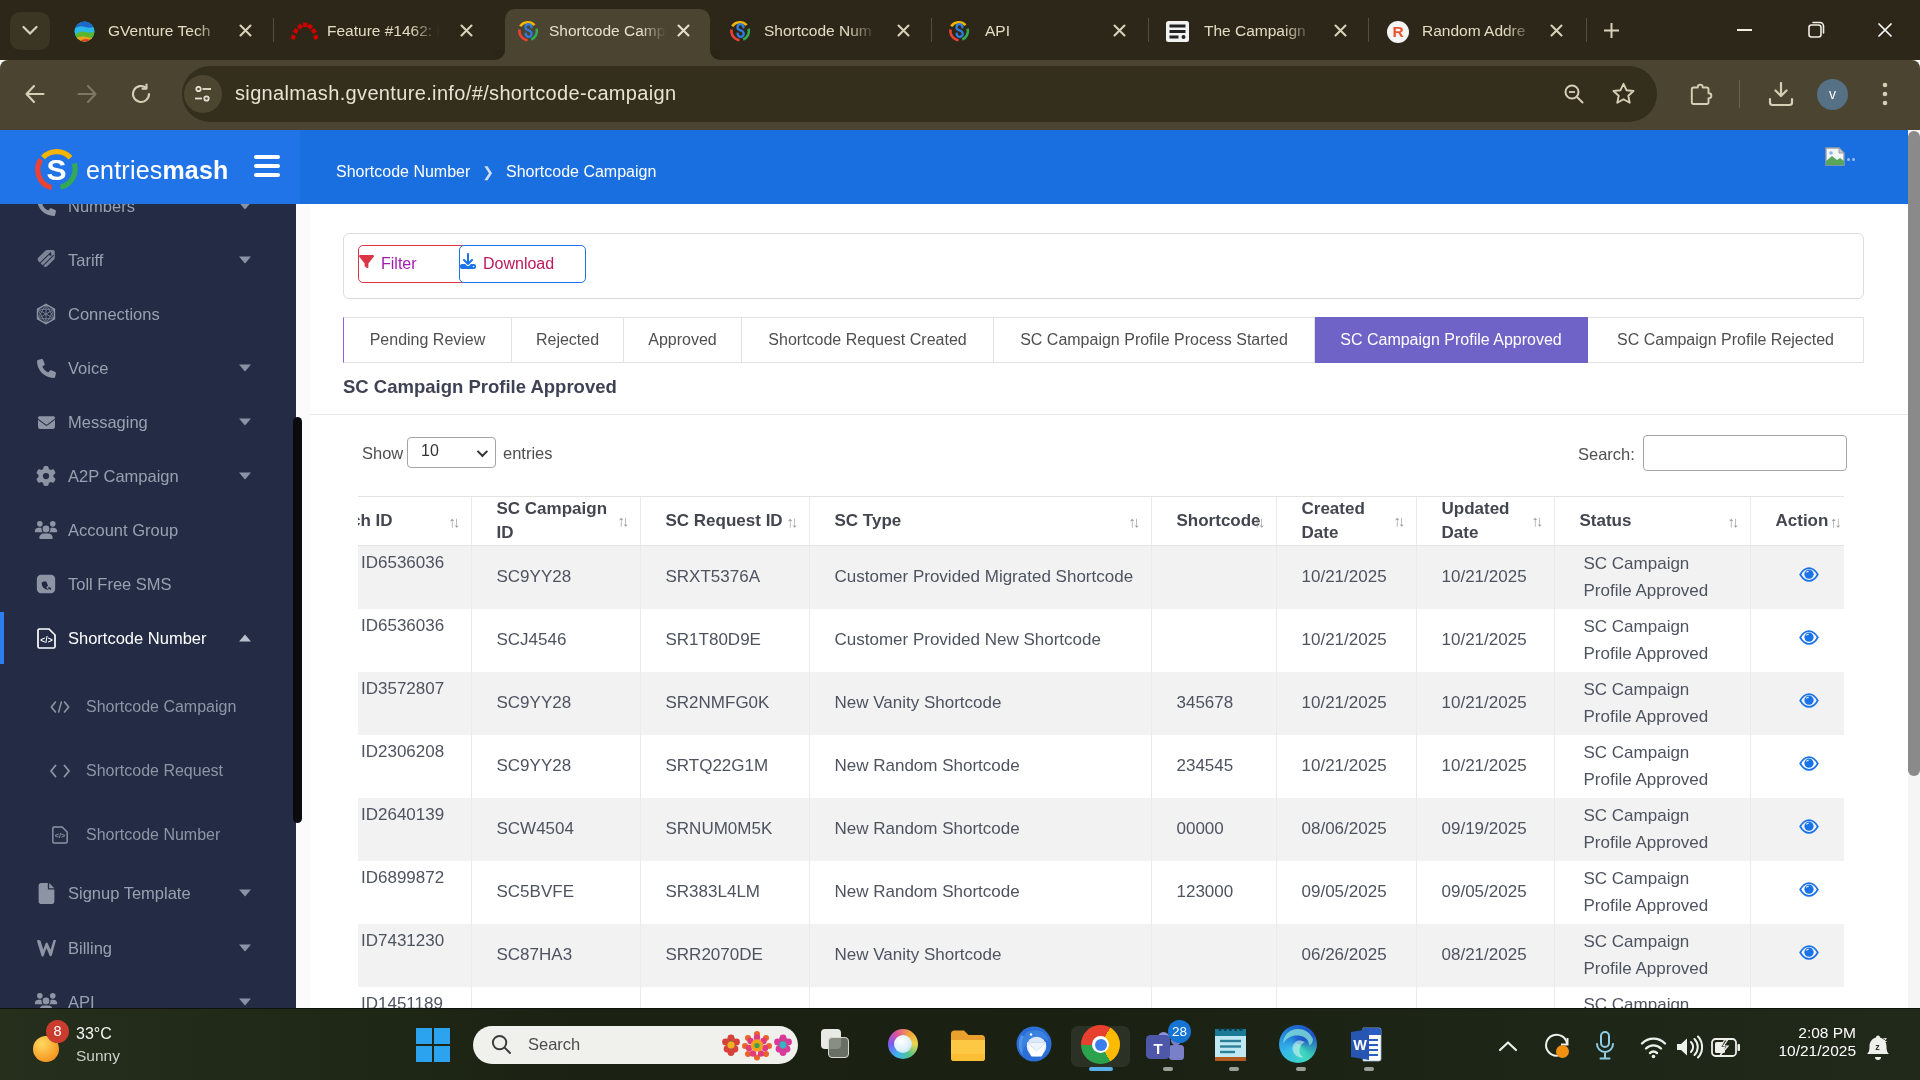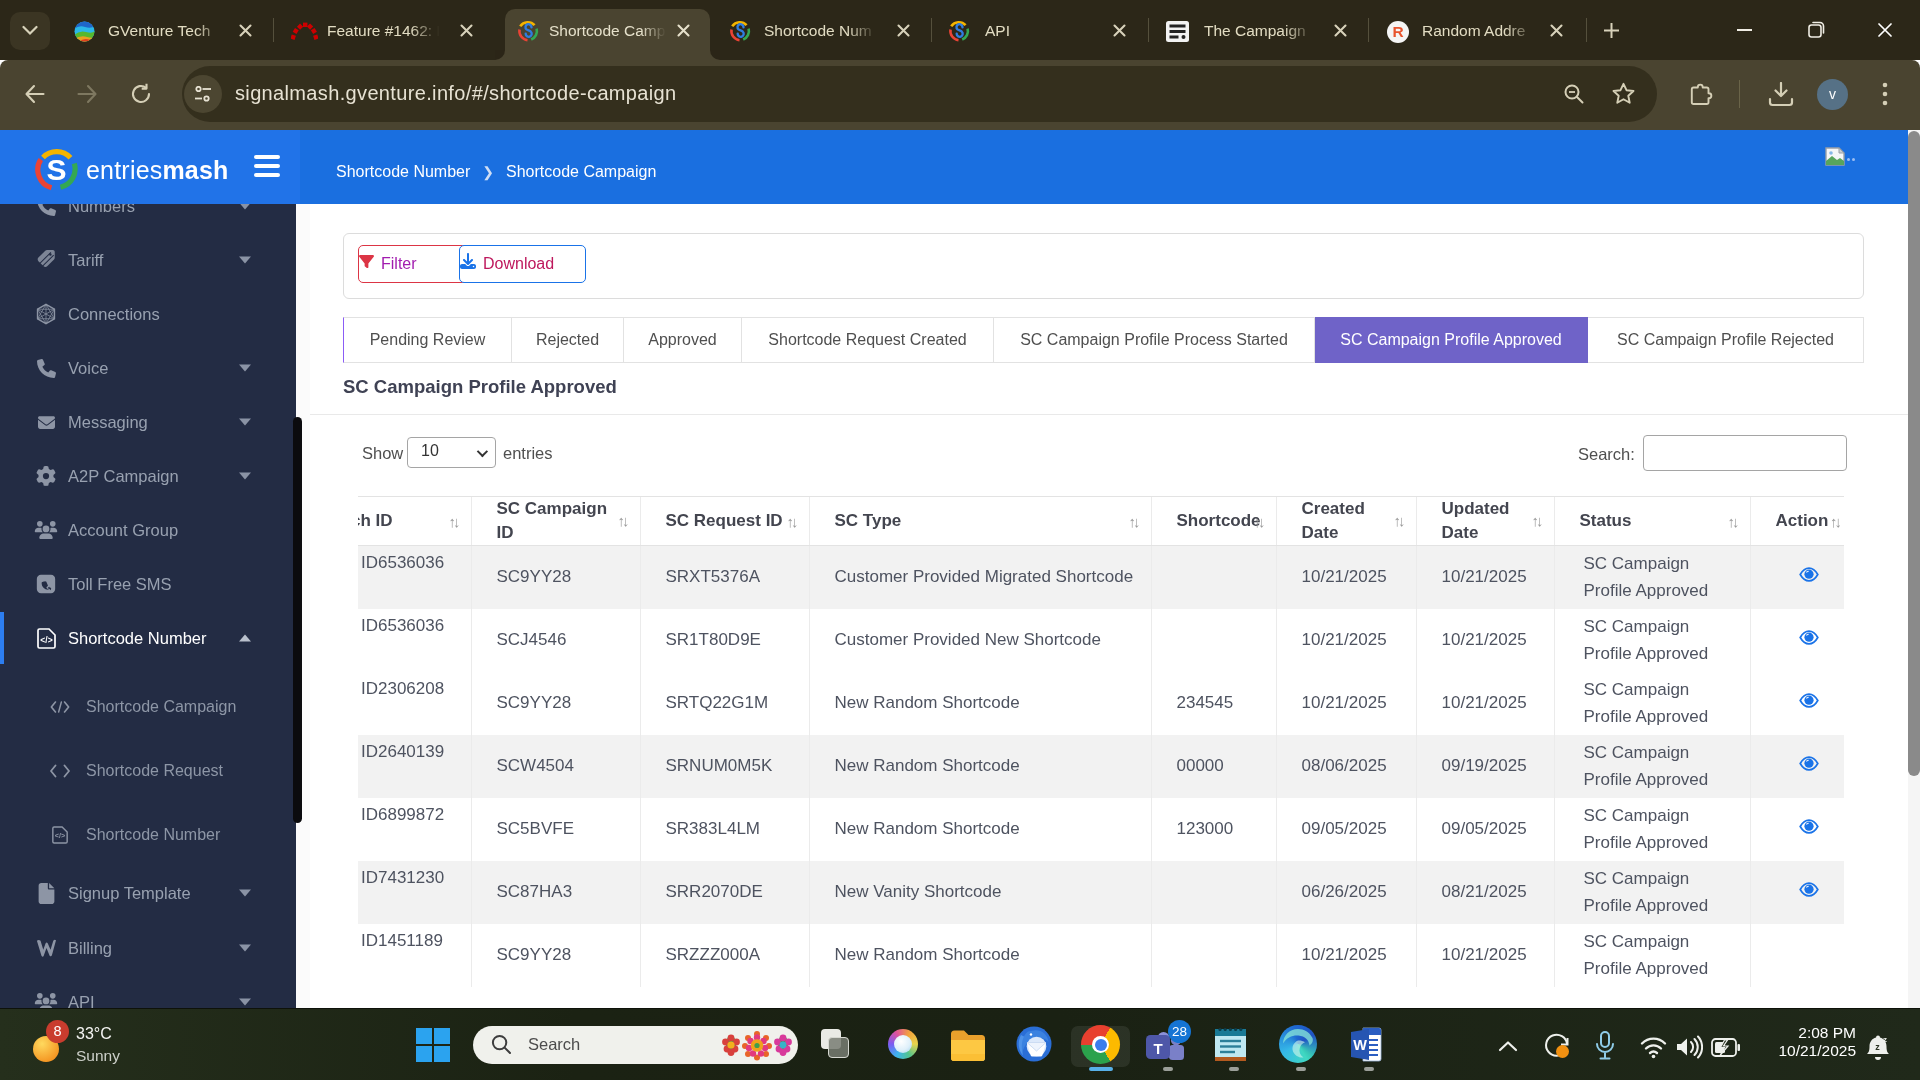--- a/index.html
+++ b/index.html
@@ -515,20 +515,35 @@
               <circle cx="10" cy="7.2" r="4.6" fill="#1a73e8"></circle>
               <path d="M7.7 5.2 a2.6 2.6 0 0 1 1.6 -0.9" stroke="#e8f0fd" stroke-width="1.1" fill="none" stroke-linecap="round"></path>
             </svg></td>
         </tr>
 <tr>
           <td class="idc">ID6536036</td>
           <td>SCJ4546</td>
           <td>SR1T80D9E</td>
           <td>Customer Provided New Shortcode</td>
           <td></td>
+          <td>10/21/2025</td>
+          <td>10/21/2025</td>
+          <td class="st">SC Campaign<br>Profile Approved</td>
+          <td class="eyec"><svg width="20" height="15" viewBox="0 0 20 15">
+              <path d="M1.2 7.5 C 3.8 3 6.7 1.1 10 1.1 C 13.3 1.1 16.2 3 18.8 7.5 C 16.2 12 13.3 13.9 10 13.9 C 6.7 13.9 3.8 12 1.2 7.5 Z" fill="none" stroke="#1a73e8" stroke-width="1.7"></path>
+              <circle cx="10" cy="7.2" r="4.6" fill="#1a73e8"></circle>
+              <path d="M7.7 5.2 a2.6 2.6 0 0 1 1.6 -0.9" stroke="#e8f0fd" stroke-width="1.1" fill="none" stroke-linecap="round"></path>
+            </svg></td>
+        </tr>
+<tr class="g">
+          <td class="idc">ID3572807</td>
+          <td>SC9YY28</td>
+          <td>SR2NMFG0K</td>
+          <td>New Vanity Shortcode</td>
+          <td>345678</td>
           <td>10/21/2025</td>
           <td>10/21/2025</td>
           <td class="st">SC Campaign<br>Profile Approved</td>
           <td class="eyec"><svg width="20" height="15" viewBox="0 0 20 15">
               <path d="M1.2 7.5 C 3.8 3 6.7 1.1 10 1.1 C 13.3 1.1 16.2 3 18.8 7.5 C 16.2 12 13.3 13.9 10 13.9 C 6.7 13.9 3.8 12 1.2 7.5 Z" fill="none" stroke="#1a73e8" stroke-width="1.7"></path>
               <circle cx="10" cy="7.2" r="4.6" fill="#1a73e8"></circle>
               <path d="M7.7 5.2 a2.6 2.6 0 0 1 1.6 -0.9" stroke="#e8f0fd" stroke-width="1.1" fill="none" stroke-linecap="round"></path>
             </svg></td>
         </tr>
 <tr>

